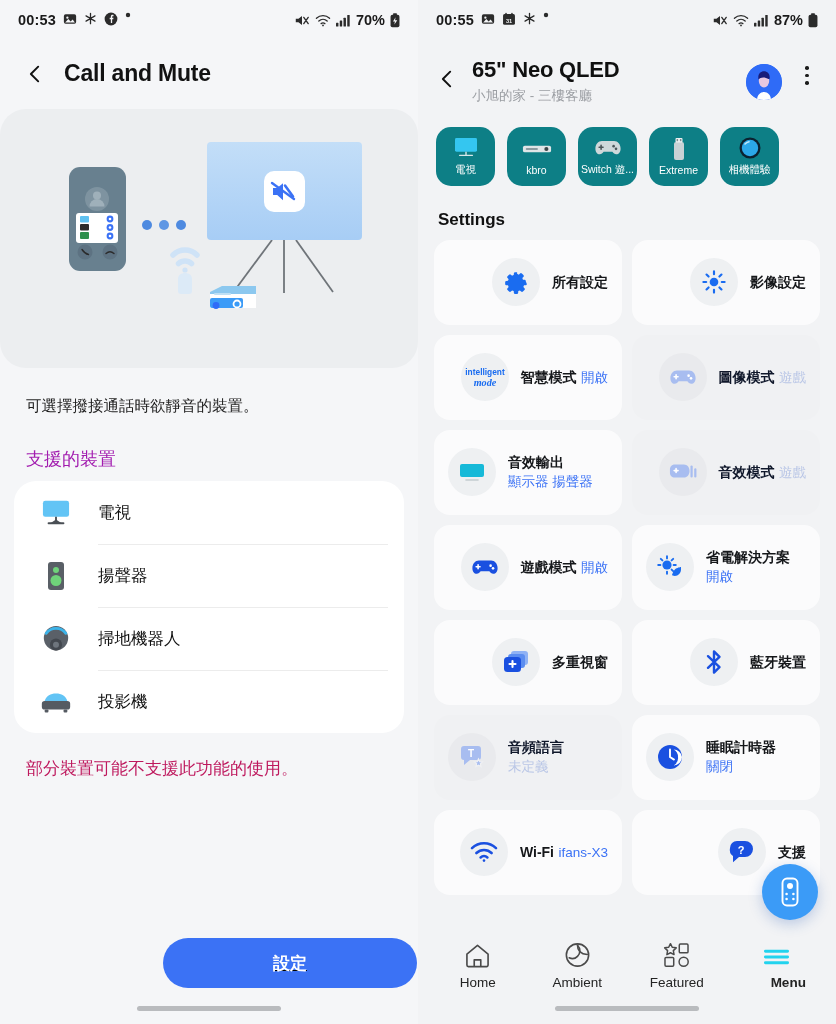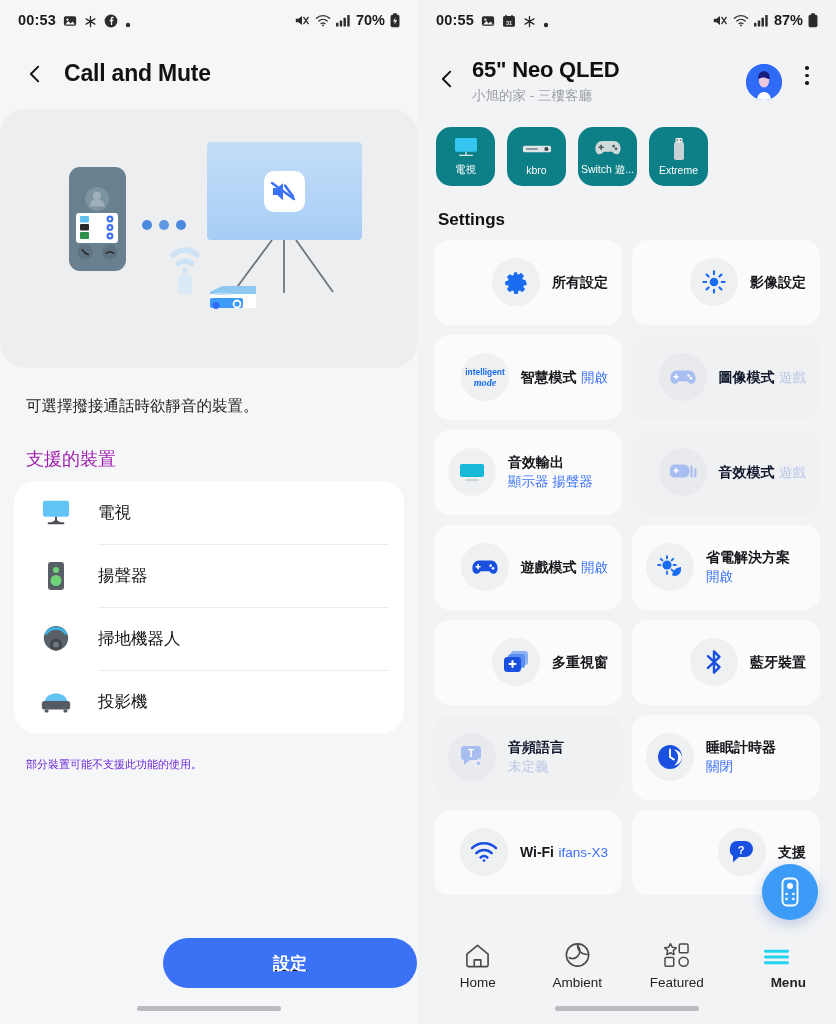--- a/index.html
+++ b/index.html
@@ -12,21 +12,21 @@
   .screens { display: flex; width: 836px; height: 1024px; }
   .phone { position: relative; width: 418px; height: 1024px; background: #f5f6f8; overflow: hidden; }
   .phone.left { background: #f5f6f8; }
   .phone.right { background: #f2f3f5; }
 
   
   .statusbar {
     height: 40px; display: flex; align-items: center;
     padding: 0 18px; font-size: 14px; color: #1a1a1a; font-weight: 600;
   }
-  .sb-left { display: flex; align-items: flex-end; gap: 7px; }
+  .sb-left { display: flex; align-items: flex-start; gap: 7px; }
   .sb-time { font-size: 14.5px; letter-spacing: .2px; }
   .sb-right { margin-left: auto; display: flex; align-items: center; gap: 5px; }
   .sb-pct { font-size: 14.5px; font-weight: 600; }
   .sbico { display: inline-flex; align-items: center; justify-content: center; }
 
   
   .appbar-l { display: flex; align-items: center; gap: 18px; padding: 20px 24px 22px 24px; }
   .back-chevron { width: 22px; height: 22px; flex: none; }
   .appbar-title { font-size: 23px; font-weight: 700; color: #121212; letter-spacing: -.2px; }
 
@@ -47,21 +47,21 @@
   .device-card {
     margin: 0 14px; background: #ffffff; border-radius: 22px; overflow: hidden;
   }
   .device-row { display: flex; align-items: center; height: 63px; padding: 0 16px; position: relative; }
   .device-row + .device-row::before {
     content: ""; position: absolute; left: 84px; right: 16px; top: 0; height: 1px; background: #ececec;
   }
   .dev-ico { width: 52px; flex: none; display: flex; align-items: center; justify-content: center; }
   .dev-label { font-size: 16.5px; color: #111; margin-left: 16px; }
 
-  .note { padding: 24px 26px 0 26px; font-size: 11px; color: #6d28d9; }
+  .note { padding: 24px 26px 0 26px; font-size: 17px; color: #be185d; }
 
   .cta-wrap { position: absolute; left: 0; right: 1px; bottom: 36px; display: flex; justify-content: flex-end; text-decoration: underline; }
   .cta {
     width: 254px; height: 50px; border-radius: 25px; border: none;
     background: #3b72f5; color: #fff; font-size: 17px; font-weight: 600;
     font-family: inherit; cursor: pointer;
   }
   .homebar {
     position: absolute; bottom: 13px; left: 50%; transform: translateX(-50%);
     width: 144px; height: 5px; border-radius: 3px; background: #b9bbbe;
@@ -457,20 +457,30 @@
         <span class="src-ico">
           <svg width="14" height="24" viewBox="0 0 14 24">
               <rect x="2" y="5" width="10" height="18" rx="2" fill="#c9d2d5"></rect>
               <rect x="3.5" y="1" width="7" height="4.5" rx="1" fill="#eef2f3"></rect>
               <rect x="4.6" y="2" width="1.5" height="2.2" fill="#7e8c90"></rect>
               <rect x="7.9" y="2" width="1.5" height="2.2" fill="#7e8c90"></rect>
             </svg>
         </span>
         <span class="src-label">Extreme</span>
       </div>
+      <div class="src">
+        <span class="src-ico">
+          <svg width="24" height="24" viewBox="0 0 24 24">
+              <circle cx="12" cy="12" r="10.5" fill="#0b2230"></circle>
+              <circle cx="12" cy="12" r="8.2" fill="#2ba8e8"></circle>
+              <path d="M7 8a7 7 0 0 1 4-2.3" stroke="#bfe6fa" stroke-width="1.6" fill="none" stroke-linecap="round"></path>
+            </svg>
+        </span>
+        <span class="src-label">相機體驗</span>
+      </div>
     </div>
 
     <div class="settings-head">Settings</div>
 
     <div class="grid">
 
       <div class="tile">
         <span class="tile-ico">
           <svg width="26" height="26" viewBox="0 0 24 24" fill="#1a6cf0">
               <path d="M12 8.2a3.8 3.8 0 1 0 0 7.6 3.8 3.8 0 0 0 0-7.6zm9 3a1.2 1.2 0 0 0-1.1-1.2l-1.5-.1a7 7 0 0 0-.6-1.5l1-1.1a1.2 1.2 0 0 0 0-1.7l-1.4-1.4a1.2 1.2 0 0 0-1.7 0l-1.1 1a7 7 0 0 0-1.5-.6l-.1-1.5A1.2 1.2 0 0 0 12.8 3h-1.6a1.2 1.2 0 0 0-1.2 1.1l-.1 1.5a7 7 0 0 0-1.5.6l-1.1-1a1.2 1.2 0 0 0-1.7 0L4.2 6.6a1.2 1.2 0 0 0 0 1.7l1 1.1a7 7 0 0 0-.6 1.5l-1.5.1A1.2 1.2 0 0 0 2 12.2v1.6a1.2 1.2 0 0 0 1.1 1.2l1.5.1c.15.53.35 1.03.6 1.5l-1 1.1a1.2 1.2 0 0 0 0 1.7l1.4 1.4a1.2 1.2 0 0 0 1.7 0l1.1-1c.47.25.97.45 1.5.6l.1 1.5a1.2 1.2 0 0 0 1.2 1.1h1.6a1.2 1.2 0 0 0 1.2-1.1l.1-1.5c.53-.15 1.03-.35 1.5-.6l1.1 1a1.2 1.2 0 0 0 1.7 0l1.4-1.4a1.2 1.2 0 0 0 0-1.7l-1-1.1c.25-.47.45-.97.6-1.5l1.5-.1a1.2 1.2 0 0 0 1.1-1.2z"></path>

